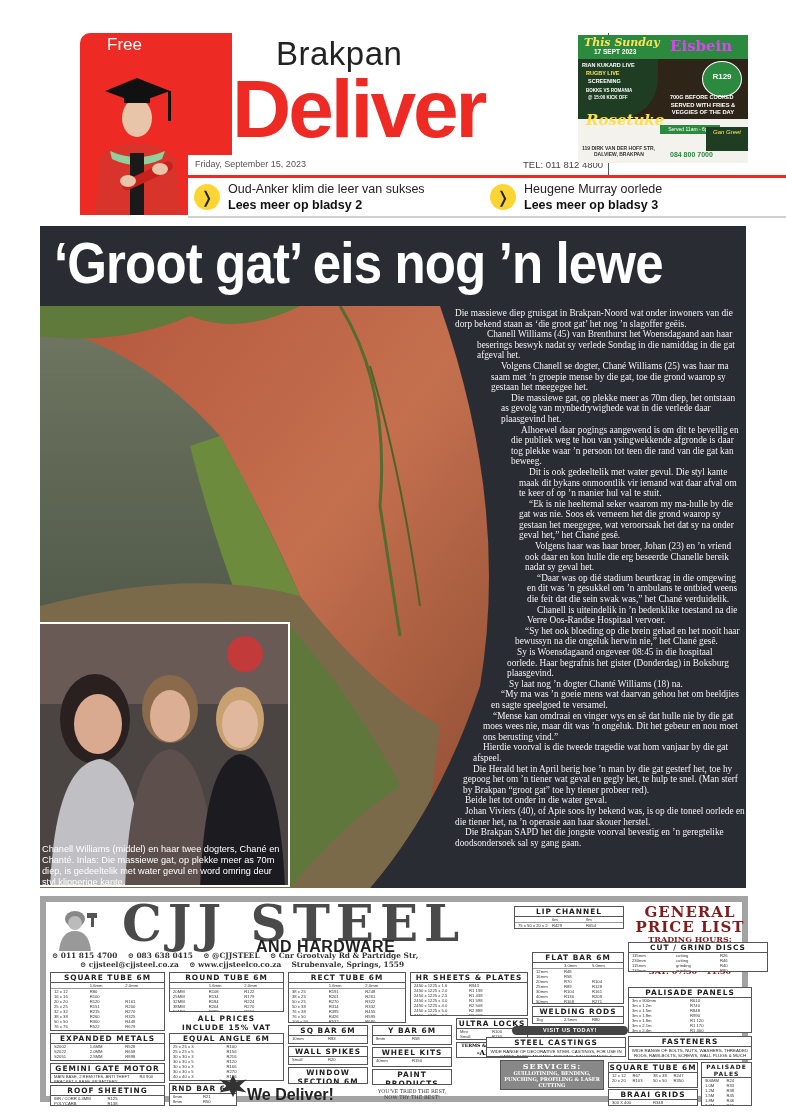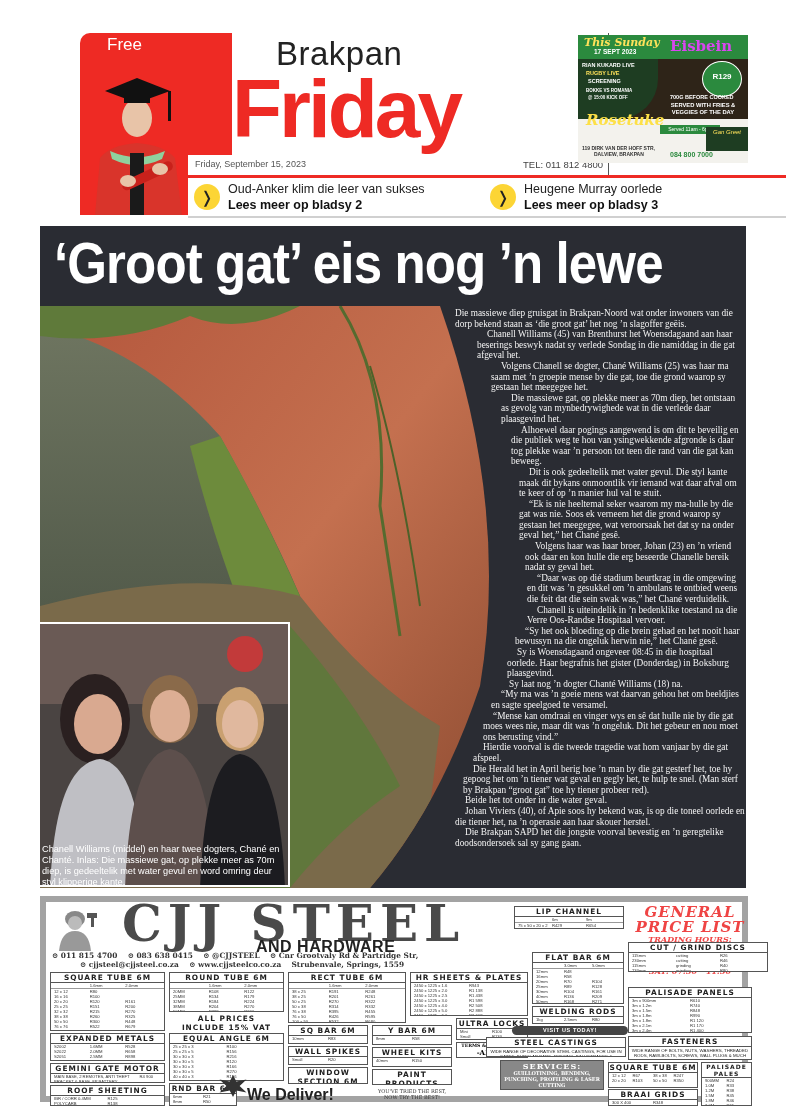--- a/index.html
+++ b/index.html
@@ -57,21 +57,21 @@
   .cjj .hardware { position: absolute; left: 210px; top: 36px; font-size: 16px; font-weight: bold; color: #222; letter-spacing: 0.5px; }
   .cjj .contact { position: absolute; left: 6px; top: 50px; font-family: "DejaVu Serif", serif; font-weight: bold; font-size: 7.4px; color: #333; line-height: 8.5px; white-space: nowrap; }
   .box { position: absolute; border: 1px solid #555; background: #fff; overflow: hidden; }
   .box .bh { font-family: "DejaVu Sans", sans-serif; font-weight: bold; font-size: 7.4px; letter-spacing: 1px; text-align: center; border-bottom: 1px solid #555; line-height: 9px; color: #222; }
   .box .row { display: flex; font-size: 4.2px; line-height: 5px; color: #333; padding: 0 3px; }
   .box .row span { flex: 1; }
   .box .sub { display: flex; font-size: 4.2px; color: #333; padding: 0 3px; border-bottom: 1px solid #999; line-height: 5px; }
   .box .sub span { flex: 1; }
   .box .para { font-size: 4.4px; line-height: 5.2px; text-align: center; color: #222; padding: 1px 2px; }
   .vat { position: absolute; font-family: "DejaVu Sans", sans-serif; font-weight: bold; font-size: 7.4px; letter-spacing: 1px; text-align: center; line-height: 9px; color: #222; }
-  .general { position: absolute; left: 581px; top: 3px; width: 126px; text-align: center; font-family: "DejaVu Serif", serif; font-weight: bold; color: #ef4444; font-style: italic; }
+  .general { position: absolute; left: 581px; top: 3px; width: 126px; text-align: center; font-family: "DejaVu Serif", serif; font-weight: bold; color: #7f1d1d; }
   .general .g1 { font-size: 15px; line-height: 15px; letter-spacing: 1px; }
   .general .g2 { font-size: 15px; line-height: 15px; letter-spacing: 1px; }
   .general .g3 { font-size: 8px; line-height: 8px; }
   .deliver { position: absolute; left: 201px; top: 184px; font-weight: bold; font-size: 16px; color: #222; }
   .visit { position: absolute; left: 504px; top: 123px; width: 116px; height: 9px; background: #444; border-radius: 6px; color: #fff; font-size: 5.5px; font-weight: bold; text-align: center; line-height: 9px; letter-spacing: 0.6px; }
   .services { position: absolute; left: 474px; top: 157px; width: 104px; height: 30px; background: #888; border: 1px solid #555; color: #fff; text-align: center; font-family: "DejaVu Serif", serif; font-weight: bold; }
   .services .s1 { font-size: 8px; line-height: 10px; letter-spacing: 1px; }
   .services .s2 { font-size: 5px; line-height: 5.8px; }
   .tried { position: absolute; left: 242px; top: 183px; width: 118px; font-family: "DejaVu Serif", serif; font-size: 5px; text-align: center; line-height: 6px; color: #333; }
   .starburst { position: absolute; left: 172px; top: 173px; width: 30px; height: 22px; background: #333; clip-path: polygon(50% 0,61% 30%,95% 20%,72% 50%,95% 80%,61% 70%,50% 100%,39% 70%,5% 80%,28% 50%,5% 20%,39% 30%); }
@@ -93,21 +93,21 @@
       <rect x="78" y="28" width="3" height="30" fill="#111"></rect>
       <rect x="30" y="108" width="55" height="10" rx="5" fill="#c8211b" transform="rotate(-25 57 113)"></rect>
       <ellipse cx="38" cy="118" rx="8" ry="6" fill="#e8c4a8"></ellipse>
       <ellipse cx="70" cy="106" rx="8" ry="6" fill="#e8c4a8"></ellipse>
     </svg>
   </div>
   <svg class="h-letter" viewBox="0 0 44 122">
     <rect x="0" y="0" width="44" height="122" fill="#ee2a24"></rect>
   </svg>
   <span class="brakpan">Brakpan</span>
-  <span class="herald">Friday</span>
+  <span class="herald">Deliver</span>
   <span class="date">Friday, September 15, 2023</span>
   <span class="tel">TEL: 011 812 4800</span>
   <div class="v-divider"></div>
   <div class="red-rule"></div>
 
   <div class="teaser" style="left:114px;">
     <div class="chev">❭</div>
     <div>
       <div class="t1">Oud-Anker klim die leer van sukses</div>
       <div class="t2">Lees meer op bladsy 2</div>

